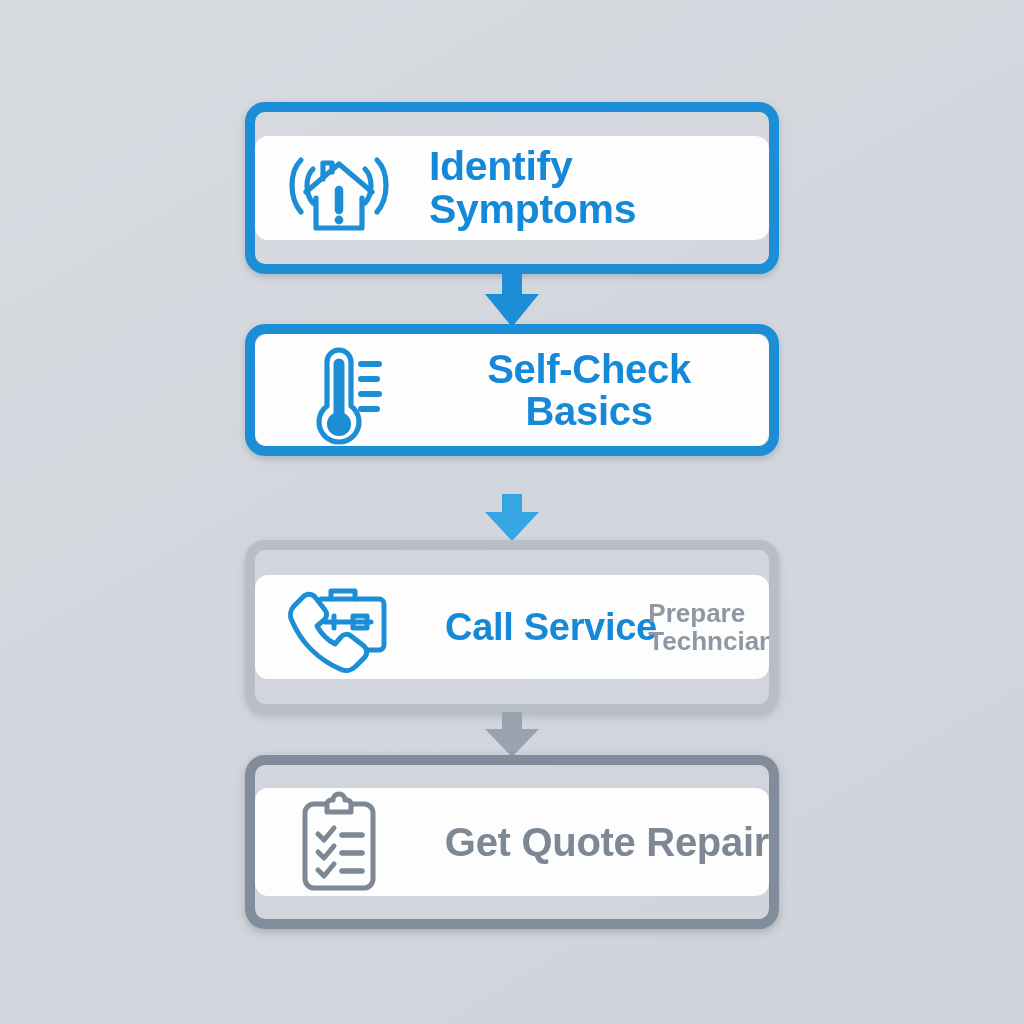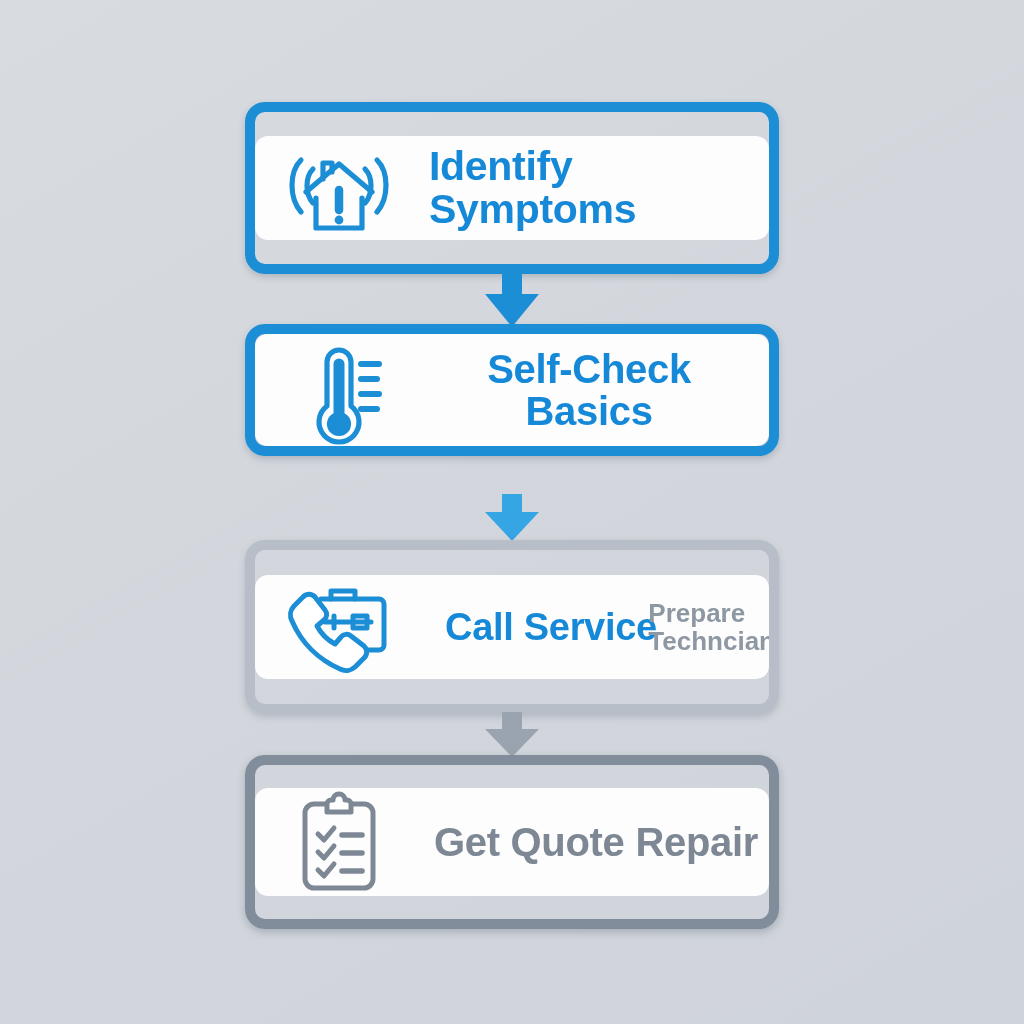--- a/index.html
+++ b/index.html
@@ -117,21 +117,21 @@
     font-weight: bold;
     color: #8e98a3;
     line-height: 1.08;
     text-align: left;
     white-space: pre-line;
   }
   
   .step-4 .label {
     font-size: 40px;
     width: 100%;
-    text-align: center;
+    text-align: right;
   }
 
   
   .arrow {
     position: absolute;
     left: 479px;
     width: 66px;
   }
   .arrow svg { display: block; }
   .arrow-1 { top: 272px; height: 56px; }

